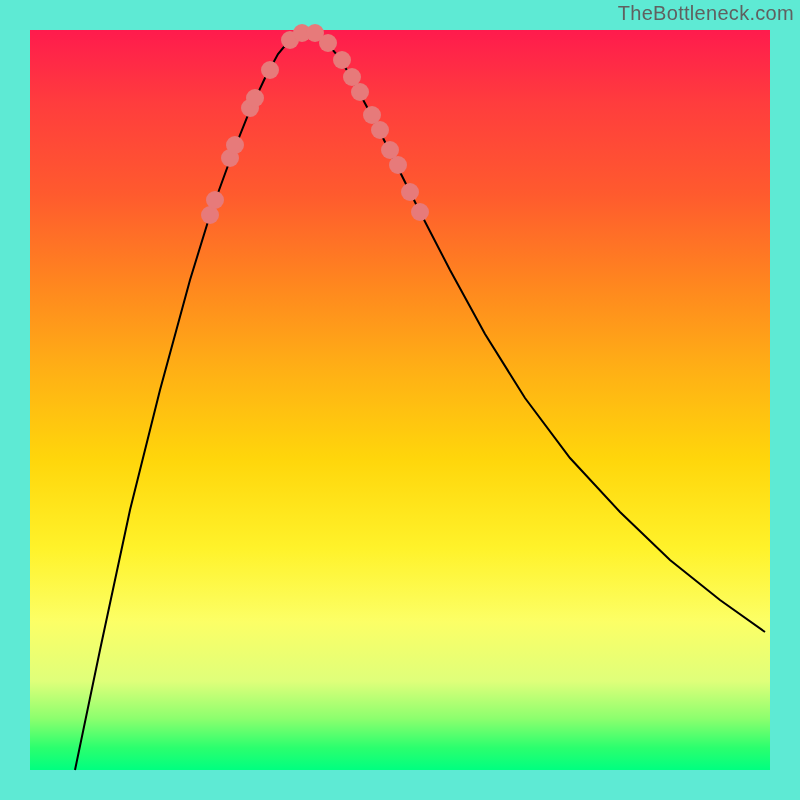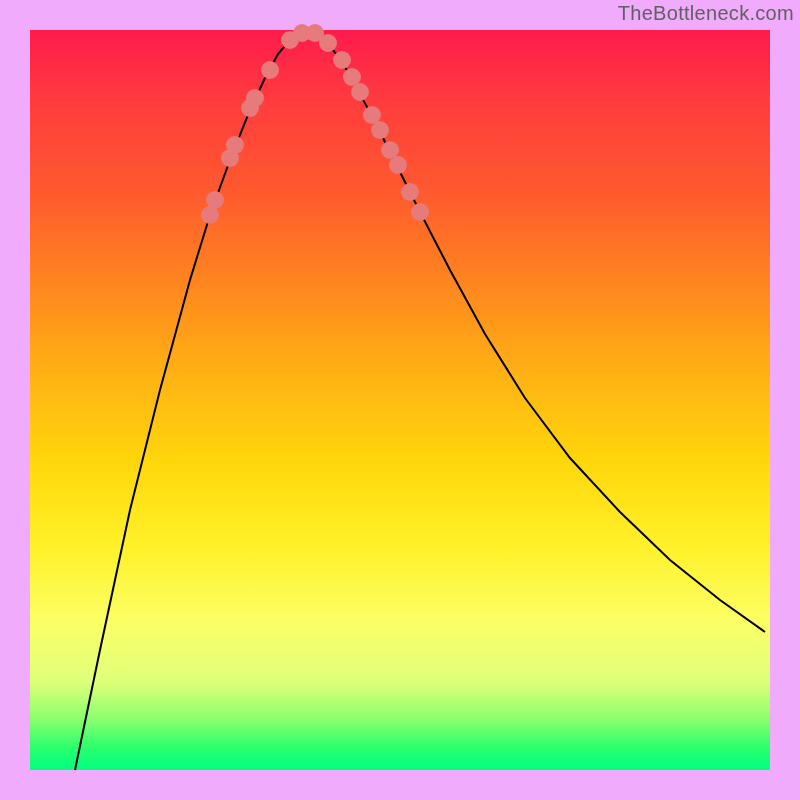--- a/index.html
+++ b/index.html
@@ -8,21 +8,21 @@
     width: 800px;
     height: 800px;
     overflow: hidden;
     background: #000;
     font-family: Arial, Helvetica, sans-serif;
   }
   .outer {
     position: relative;
     width: 800px;
     height: 800px;
-    background: #f0abfc;
+    background: #5eead4;
   }
   .plot {
     position: absolute;
     left: 30px;
     top: 30px;
     width: 740px;
     height: 740px;
     background: linear-gradient(to bottom,
       #ff1b4d 0%,
       #ff3d3d 10%,

